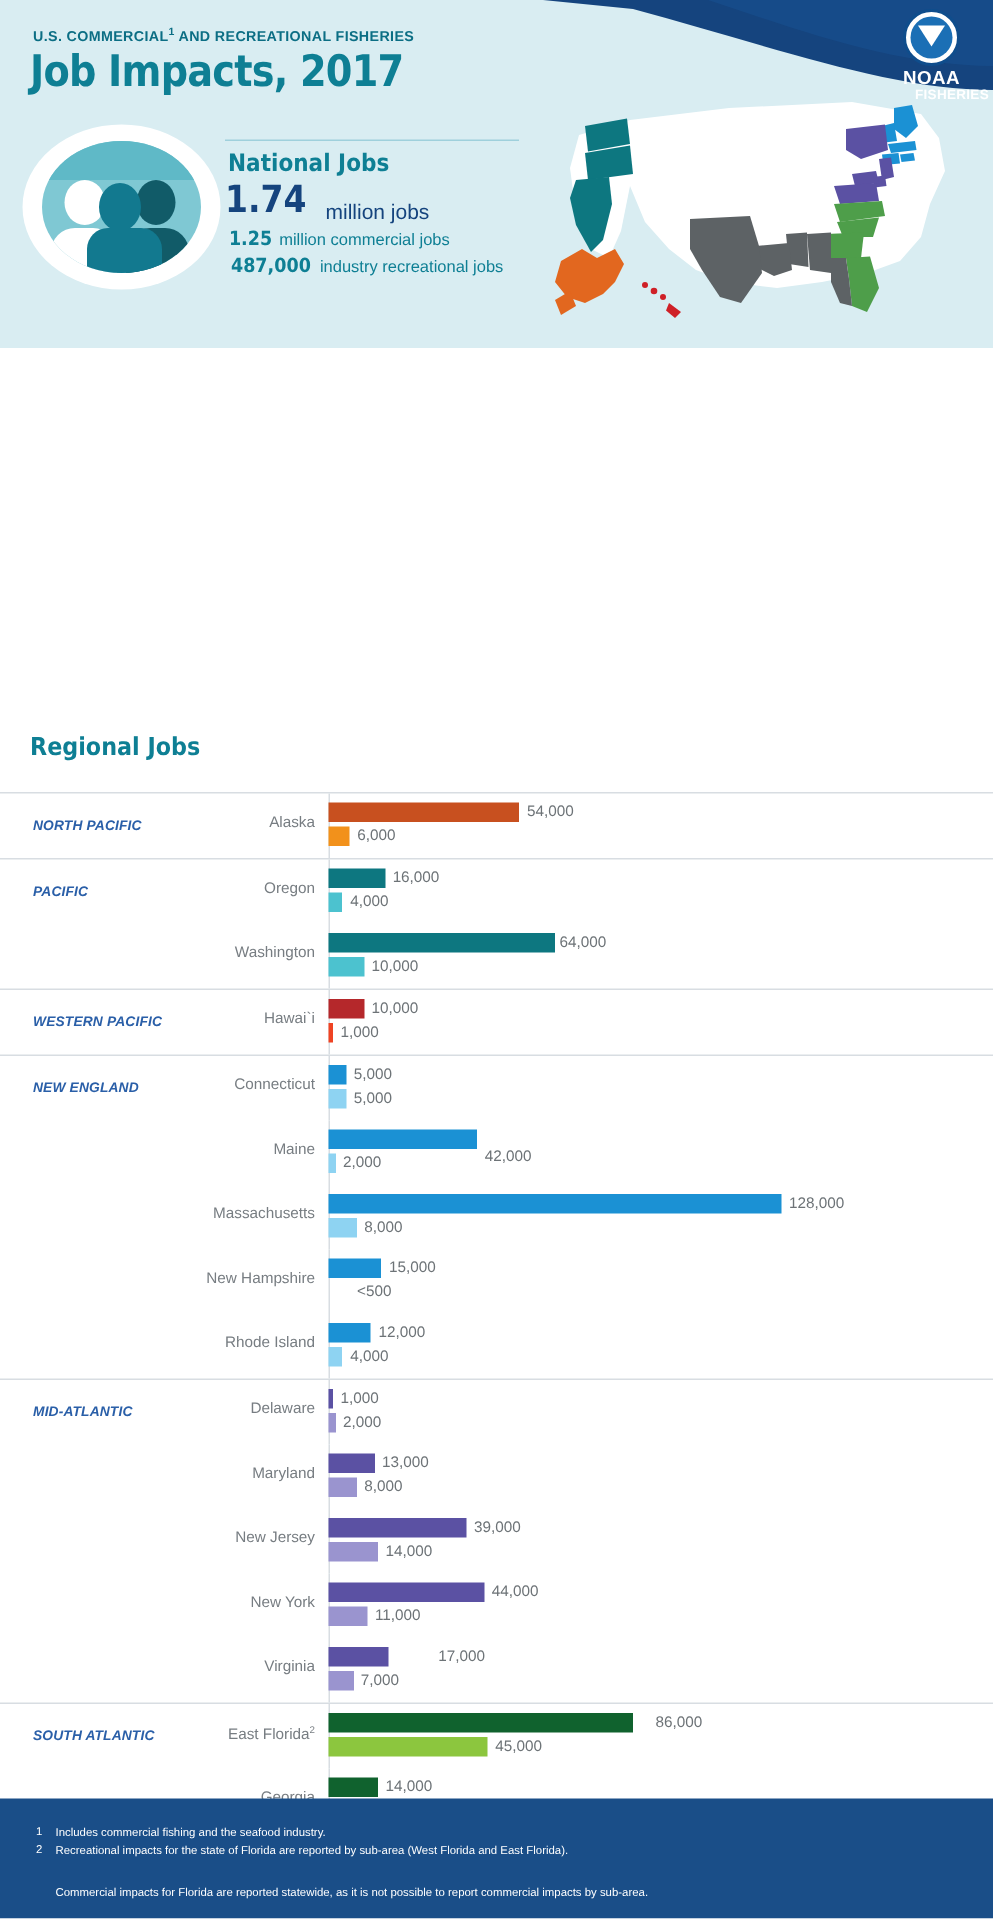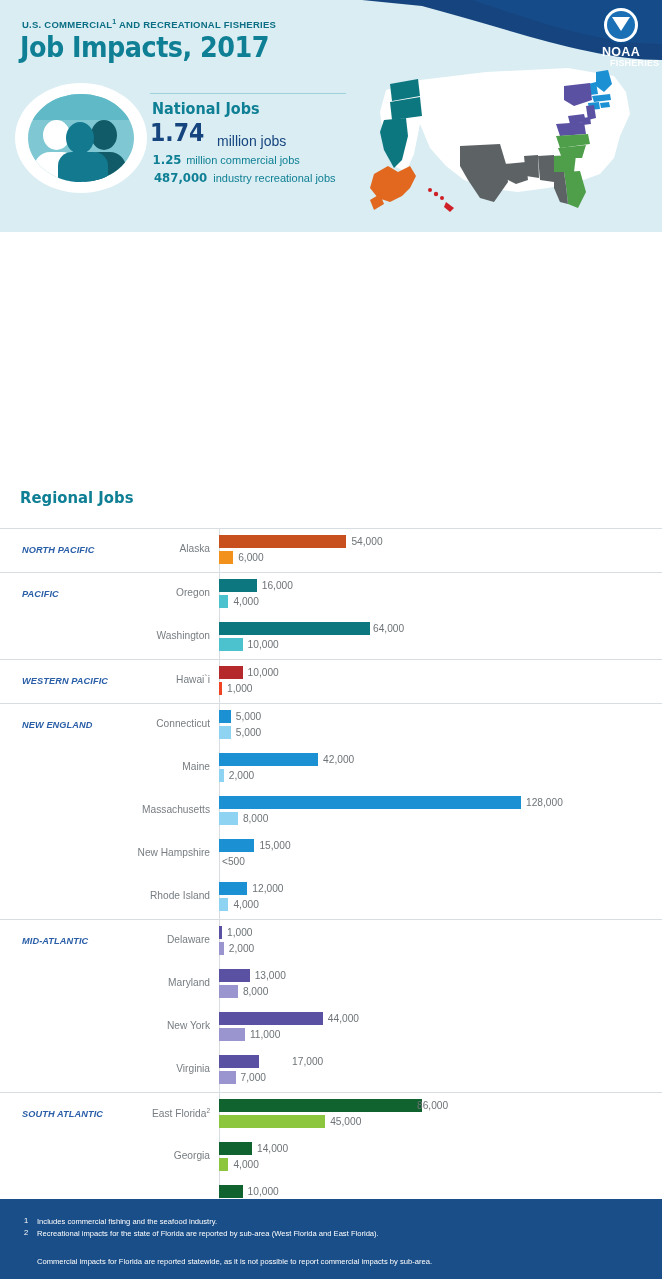--- a/index.html
+++ b/index.html
@@ -396,21 +396,21 @@
               <div class="bar-val" style="left: 16.7974px;">5,000</div>
             </div>
           </div>
         </div>
         <div class="state-row">
           <div class="axis-line"></div>
           <div class="state-name">Maine</div>
           <div class="bar-pair">
             <div class="bar-wrap">
               <div class="bar" style="width: 99.098px; background: rgb(27, 145, 212);"></div>
-              <div class="bar-val" style="left: 104.098px;">42,000</div>
+              <div class="bar-val" style="left: 104.098px; margin-top: 12px;">42,000</div>
             </div>
             <div class="bar-wrap">
               <div class="bar" style="width: 4.71895px; background: rgb(142, 211, 242);"></div>
               <div class="bar-val" style="left: 9.71895px;">2,000</div>
             </div>
           </div>
         </div>
         <div class="state-row">
           <div class="axis-line"></div>
           <div class="state-name">Massachusetts</div>
@@ -427,21 +427,21 @@
         </div>
         <div class="state-row">
           <div class="axis-line"></div>
           <div class="state-name">New Hampshire</div>
           <div class="bar-pair">
             <div class="bar-wrap">
               <div class="bar" style="width: 35.3922px; background: rgb(27, 145, 212);"></div>
               <div class="bar-val" style="left: 40.3922px;">15,000</div>
             </div>
             <div class="bar-wrap">
-              <div class="bar-val" style="left: 3px;">&lt;500</div>
+              <div class="bar-val" style="left: 19px;">&lt;500</div>
             </div>
           </div>
         </div>
         <div class="state-row">
           <div class="axis-line"></div>
           <div class="state-name">Rhode Island</div>
           <div class="bar-pair">
             <div class="bar-wrap">
               <div class="bar" style="width: 28.3137px; background: rgb(27, 145, 212);"></div>
               <div class="bar-val" style="left: 33.3137px;">12,000</div>
@@ -478,20 +478,34 @@
               <div class="bar-val" style="left: 35.6732px;">13,000</div>
             </div>
             <div class="bar-wrap">
               <div class="bar" style="width: 18.8758px; background: rgb(154, 148, 207);"></div>
               <div class="bar-val" style="left: 23.8758px;">8,000</div>
             </div>
           </div>
         </div>
         <div class="state-row">
           <div class="axis-line"></div>
+          <div class="state-name">New Jersey</div>
+          <div class="bar-pair">
+            <div class="bar-wrap">
+              <div class="bar" style="width: 92.0196px; background: rgb(91, 81, 163);"></div>
+              <div class="bar-val" style="left: 97.0196px;">39,000</div>
+            </div>
+            <div class="bar-wrap">
+              <div class="bar" style="width: 33.0327px; background: rgb(154, 148, 207);"></div>
+              <div class="bar-val" style="left: 38.0327px;">14,000</div>
+            </div>
+          </div>
+        </div>
+        <div class="state-row">
+          <div class="axis-line"></div>
           <div class="state-name">New York</div>
           <div class="bar-pair">
             <div class="bar-wrap">
               <div class="bar" style="width: 103.817px; background: rgb(91, 81, 163);"></div>
               <div class="bar-val" style="left: 108.817px;">44,000</div>
             </div>
             <div class="bar-wrap">
               <div class="bar" style="width: 25.9542px; background: rgb(154, 148, 207);"></div>
               <div class="bar-val" style="left: 30.9542px;">11,000</div>
             </div>
@@ -513,21 +527,21 @@
         </div>
       </div>
       <div class="region-block">
         <div class="region-label">SOUTH ATLANTIC</div>
         <div class="state-row">
           <div class="axis-line"></div>
           <div class="state-name">East Florida<sup>2</sup></div>
           <div class="bar-pair">
             <div class="bar-wrap">
               <div class="bar" style="width: 202.915px; background: rgb(16, 98, 46);"></div>
-              <div class="bar-val" style="left: 198px; text-align: right;">86,000</div>
+              <div class="bar-val" style="left: 218px; text-align: right;">86,000</div>
             </div>
             <div class="bar-wrap">
               <div class="bar" style="width: 106.176px; background: rgb(140, 198, 62);"></div>
               <div class="bar-val" style="left: 111.176px;">45,000</div>
             </div>
           </div>
         </div>
         <div class="state-row">
           <div class="axis-line"></div>
           <div class="state-name">Georgia</div>

